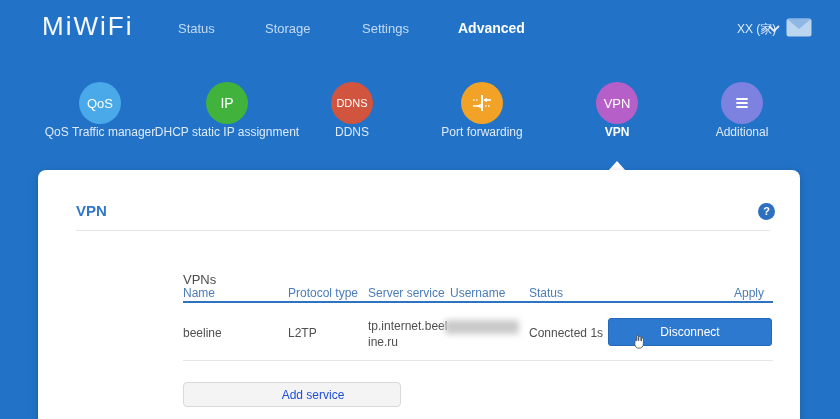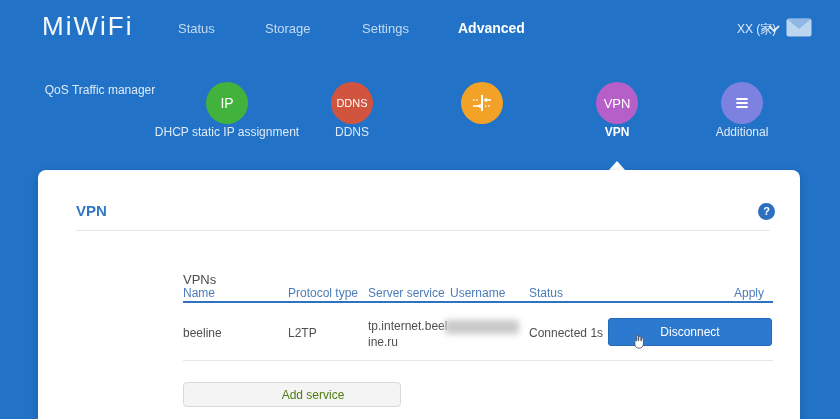--- a/index.html
+++ b/index.html
@@ -50,21 +50,21 @@
 
   .td { position:absolute; font-size:12px; color:#4f4f4f; }
   .cell-name     { left:145px; top:156px; }
   .cell-protocol { left:250px; top:156px; }
   .cell-server   { left:330px; top:148px; width:82px; line-height:16px; word-break:break-all; }
   .cell-username { left:407px; top:150px; width:74px; height:14px; background:#c9c9c9; filter:blur(3px); border-radius:2px; }
   .cell-status   { left:491px; top:156px; }
   .disconnect-btn { position:absolute; left:570px; top:148px; width:164px; height:28px; background:#2d79cf; border:1px solid #2468b8; border-radius:3px; color:#ffffff; font-size:12px; font-family:"Liberation Sans",sans-serif; cursor:pointer; }
   .row-divider { position:absolute; left:145px; top:190px; width:590px; height:1px; background:#e6e6e6; }
 
-  .add-btn { position:absolute; left:145px; top:212px; width:218px; height:25px; background:#f4f4f4; border:1px solid #d9d9d9; border-radius:4px; font-size:12px; color:#4d7c0f; font-family:"Liberation Sans",sans-serif; cursor:pointer;padding-left:42px; }
+  .add-btn { position:absolute; left:145px; top:212px; width:218px; height:25px; background:#f4f4f4; border:1px solid #d9d9d9; border-radius:4px; font-size:12px; color:#1d4ed8; font-family:"Liberation Sans",sans-serif; cursor:pointer;padding-left:42px; }
 
   .cursor-hand { position:absolute; left:630px; top:332px; width:17px; height:19px; pointer-events:none; z-index:10; }
 </style>
 </head>
 <body>
 
 <div class="page">
 
   <div class="logo">MiWiFi</div>
   <div class="nav-item nav-status">Status</div>
@@ -74,20 +74,23 @@
   <div class="user-label">XX (家)</div>
   <svg class="chevron-down" viewBox="0 0 12 8">
     <polyline points="1,1 6,6 11,1" fill="none" stroke="#ffffff" stroke-width="1.8" opacity=".85"></polyline>
   </svg>
   <svg class="mail-icon" viewBox="0 0 26 19">
     <rect x="0.5" y="0.5" width="25" height="18" rx="2.5" fill="#bcd6f0"></rect>
     <polygon points="1,1 25,1 13,11" fill="#8fb7e6"></polygon>
   </svg>
 
   <div class="feat f0">
+    <div class="circle" style="background-color: rgb(73, 169, 233);">
+      <span class="badge-qos">QoS</span>
+    </div>
     <div class="flabel">QoS Traffic manager</div>
   </div>
   <div class="feat f1">
     <div class="circle" style="background-color: rgb(65, 179, 60);">
       <span class="badge-ip">IP</span>
     </div>
     <div class="flabel">DHCP static IP assignment</div>
   </div>
   <div class="feat f2">
     <div class="circle" style="background-color: rgb(208, 84, 62);">
@@ -100,20 +103,21 @@
       <svg width="24" height="24" viewBox="0 0 24 24">
         <line x1="12" y1="4" x2="12" y2="20" stroke="#fff" stroke-width="2"></line>
         <line x1="21" y1="9" x2="15" y2="9" stroke="#fff" stroke-width="1.6"></line>
         <polygon points="13.2,9 17,6.8 17,11.2" fill="#fff"></polygon>
         <line x1="3" y1="9" x2="9" y2="9" stroke="#fff" stroke-width="1.4" stroke-dasharray="1.5,1.5"></line>
         <line x1="3" y1="15" x2="9" y2="15" stroke="#fff" stroke-width="1.6"></line>
         <polygon points="10.8,15 7,12.8 7,17.2" fill="#fff" transform="rotate(180 8.9 15)"></polygon>
         <line x1="15" y1="15" x2="21" y2="15" stroke="#fff" stroke-width="1.4" stroke-dasharray="1.5,1.5"></line>
       </svg>
     </div>
+    <div class="flabel">Port forwarding</div>
   </div>
   <div class="feat f4 active">
     <div class="circle" style="background-color: rgb(183, 95, 200);">
       <span class="badge-vpn">VPN</span>
     </div>
     <div class="flabel">VPN</div>
   </div>
   <div class="feat f5">
     <div class="circle" style="background-color: rgb(125, 129, 224);">
       <svg width="22" height="22" viewBox="0 0 22 22">

